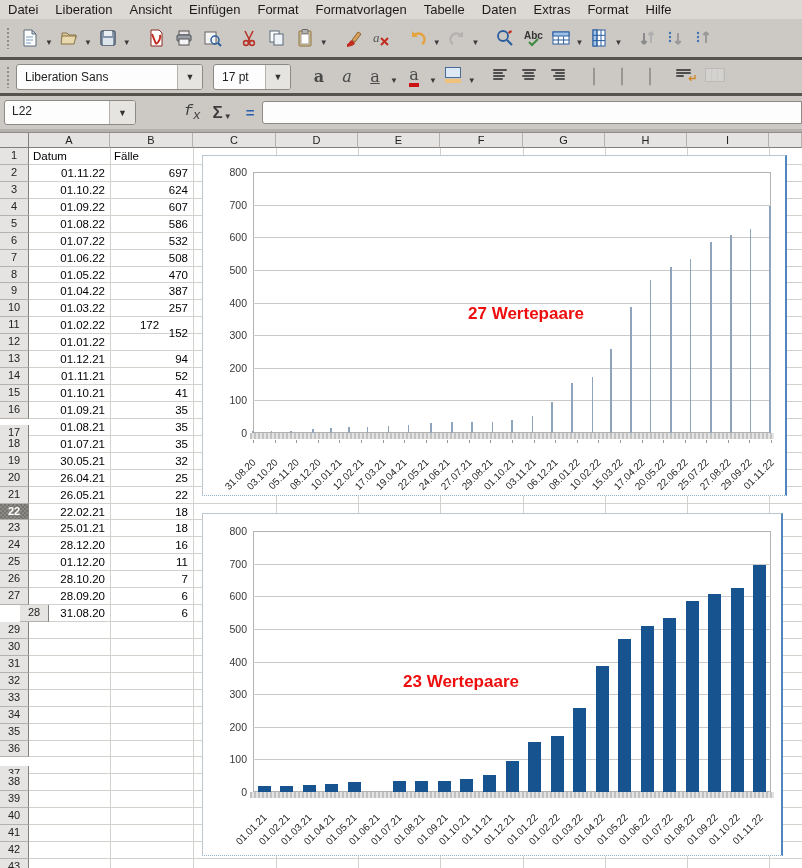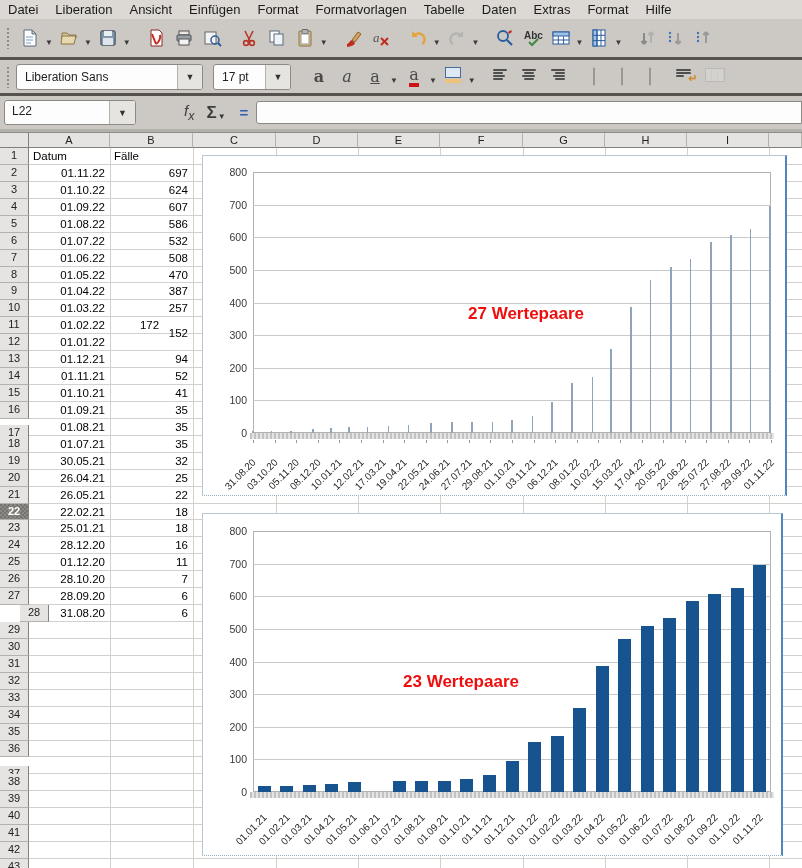--- a/index.html
+++ b/index.html
@@ -332,21 +332,21 @@
         </div>
       </div>
   </div>
   <div id="sep2"></div>
 
   <div id="formulabar">
     <div id="name-box">
       <span class="nb-text">L22</span>
       <span class="nb-arrow">▼</span>
     </div>
-    <span class="fb-icon" style="font-style:italic;font-family:Liberation Sans, sans-serif;margin-left:48px;">f<sub>x</sub></span>
+    <span class="fb-icon" style="font-style:italic;font-family:Liberation Mono, monospace;margin-left:48px;">f<sub>x</sub></span>
     <span class="fb-icon" id="sum-icon">Σ</span>
     <span class="dd-arrow">▼</span>
     <span class="fb-icon" id="equals-icon">=</span>
     <div id="formula-input" title=""></div>
   </div>
   <div id="sep3"></div>
 
   <div id="sheet">
     <div id="corner-box"></div>
     <div id="gridlines-h"></div>

